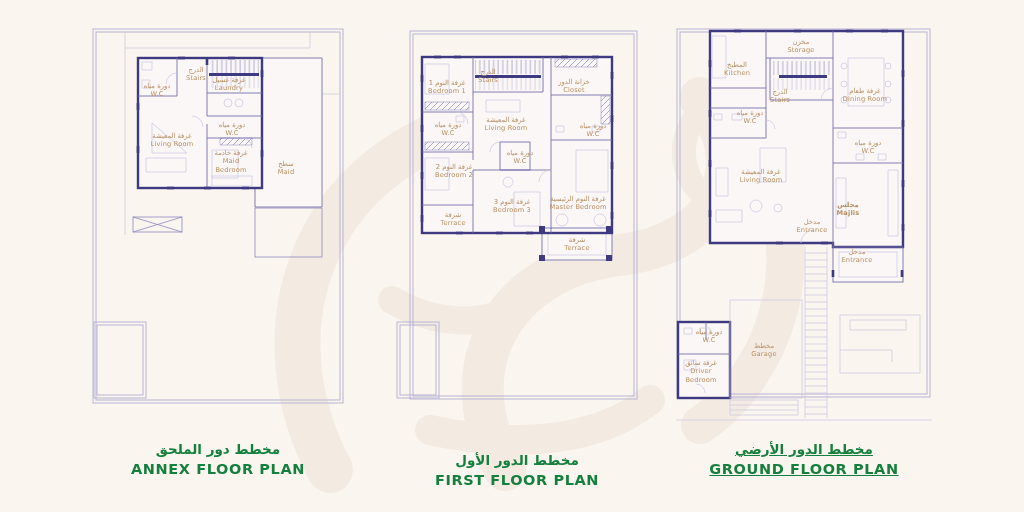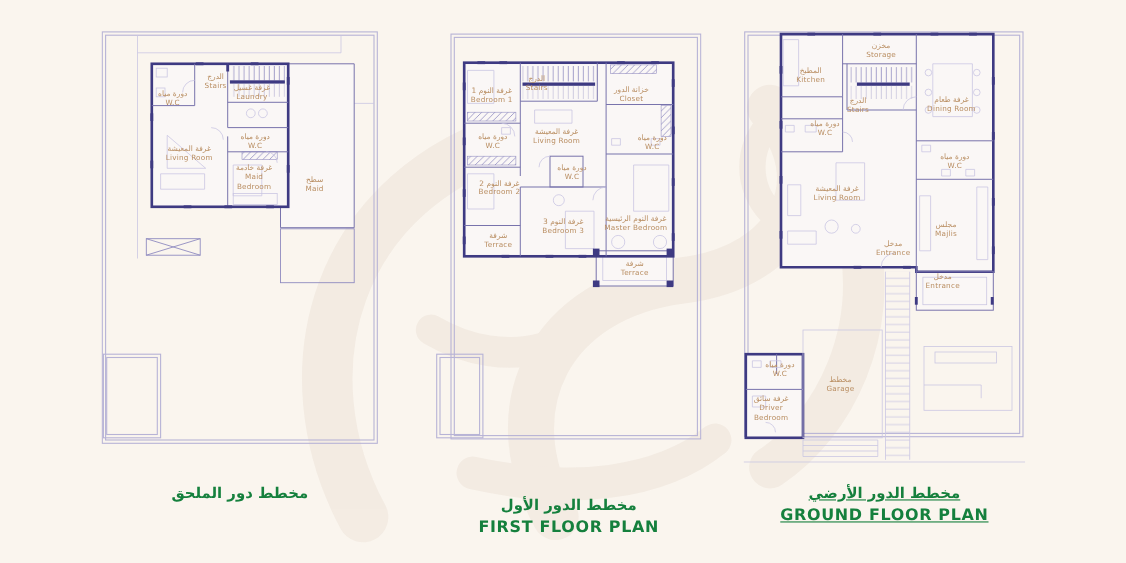--- a/index.html
+++ b/index.html
@@ -321,21 +321,21 @@
           <span class="en">W.C</span>
         </div>
         <div class="room-label" style="left: 192px; top: 119px; width: 44px;">
           <span class="ar">دورة مياه</span>
           <span class="en">W.C</span>
         </div>
         <div class="room-label" style="left: 85px; top: 148px; width: 60px;">
           <span class="ar">غرفة المعيشة</span>
           <span class="en">Living Room</span>
         </div>
-        <div class="room-label" style="left: 184px; top: 181px; width: 44px;">
+        <div class="room-label" style="left: 172px; top: 181px; width: 44px; font-weight: bold;">
           <span class="ar">مجلس</span>
           <span class="en">Majlis</span>
         </div>
         <div class="room-label" style="left: 136px; top: 198px; width: 48px;">
           <span class="ar">مدخل</span>
           <span class="en">Entrance</span>
         </div>
         <div class="room-label" style="left: 181px; top: 228px; width: 48px;">
           <span class="ar">مدخل</span>
           <span class="en">Entrance</span>
@@ -350,20 +350,21 @@
         </div>
         <div class="room-label" style="left: 25px; top: 343px; width: 40px;">
           <span class="ar">غرفة سائق</span>
           <span class="en">Driver Bedroom</span>
         </div>
       </div>
   </section>
 
   <div class="plan-title" style="left:68px;top:441px;">
     <div class="t-ar">مخطط دور الملحق</div>
+    <div class="t-en">ANNEX FLOOR PLAN</div>
   </div>
   <div class="plan-title" style="left:367px;top:441px;margin-top:11px;">
     <div class="t-ar">مخطط الدور الأول</div>
     <div class="t-en">FIRST FLOOR PLAN</div>
   </div>
   <div class="plan-title" style="left:654px;top:441px;text-decoration:underline;">
     <div class="t-ar">مخطط الدور الأرضي</div>
     <div class="t-en">GROUND FLOOR PLAN</div>
   </div>
 

